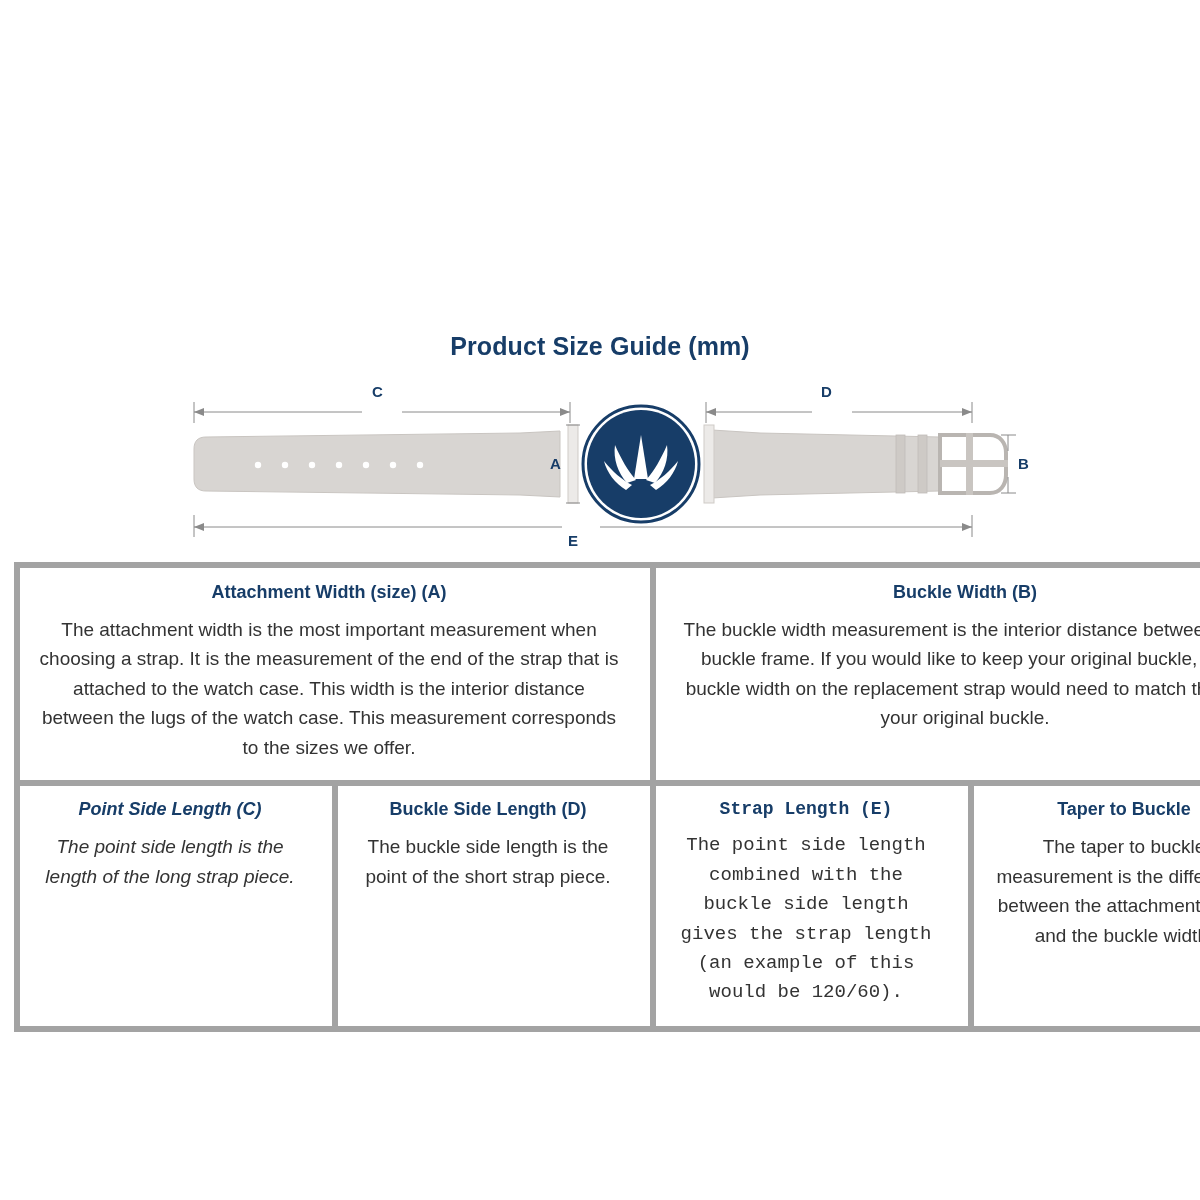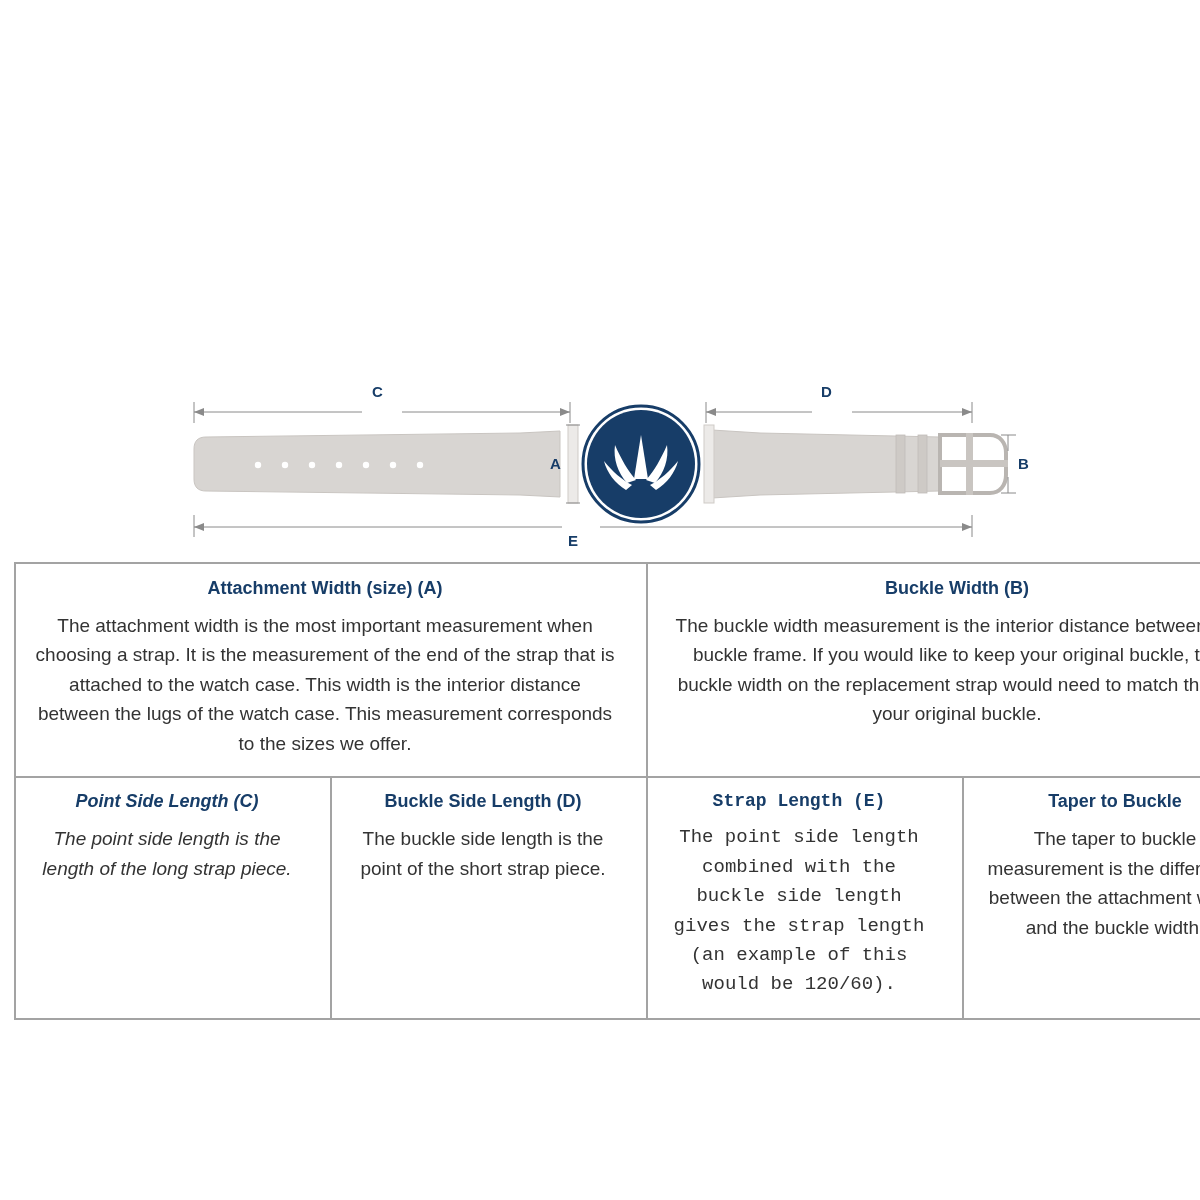--- a/index.html
+++ b/index.html
@@ -67,21 +67,21 @@
   
   .info-table {
     position: absolute;
     left: 14px;
     top: 562px;
     width: 1172px;
     border-collapse: collapse;
     table-layout: fixed;
   }
   .info-table td {
-    border: 2px solid #a3a3a3;
+    border: 6px solid #a3a3a3;
     vertical-align: top;
     padding: 14px 28px 18px 16px;
   }
   .cell-head {
     font-size: 18px;
     font-weight: bold;
     color: #173d68;
     text-align: center;
     margin-bottom: 12px;
   }
@@ -98,20 +98,21 @@
   .w-c { width: 292px; font-style: italic; }
   .w-d { width: 294px; }
   .w-e { width: 294px; font-family: Liberation Mono, monospace; }
   .w-t { width: 292px; }
 </style>
 </head>
 <body>
 
 <div class="page">
 
+  <div class="guide-title">Product Size Guide (mm)</div>
 
   <div class="diagram">
     <svg class="strap-svg" width="1200" height="180" viewBox="0 0 1200 180">
 
       <g stroke="#8a8a8a" stroke-width="1" fill="none">
         <line x1="194" y1="27" x2="194" y2="48"></line>
         <line x1="570" y1="27" x2="570" y2="48"></line>
         <line x1="194" y1="37" x2="362" y2="37"></line>
         <line x1="402" y1="37" x2="570" y2="37"></line>
         <polygon points="194,37 204,33 204,41" fill="#8a8a8a" stroke="none"></polygon>

